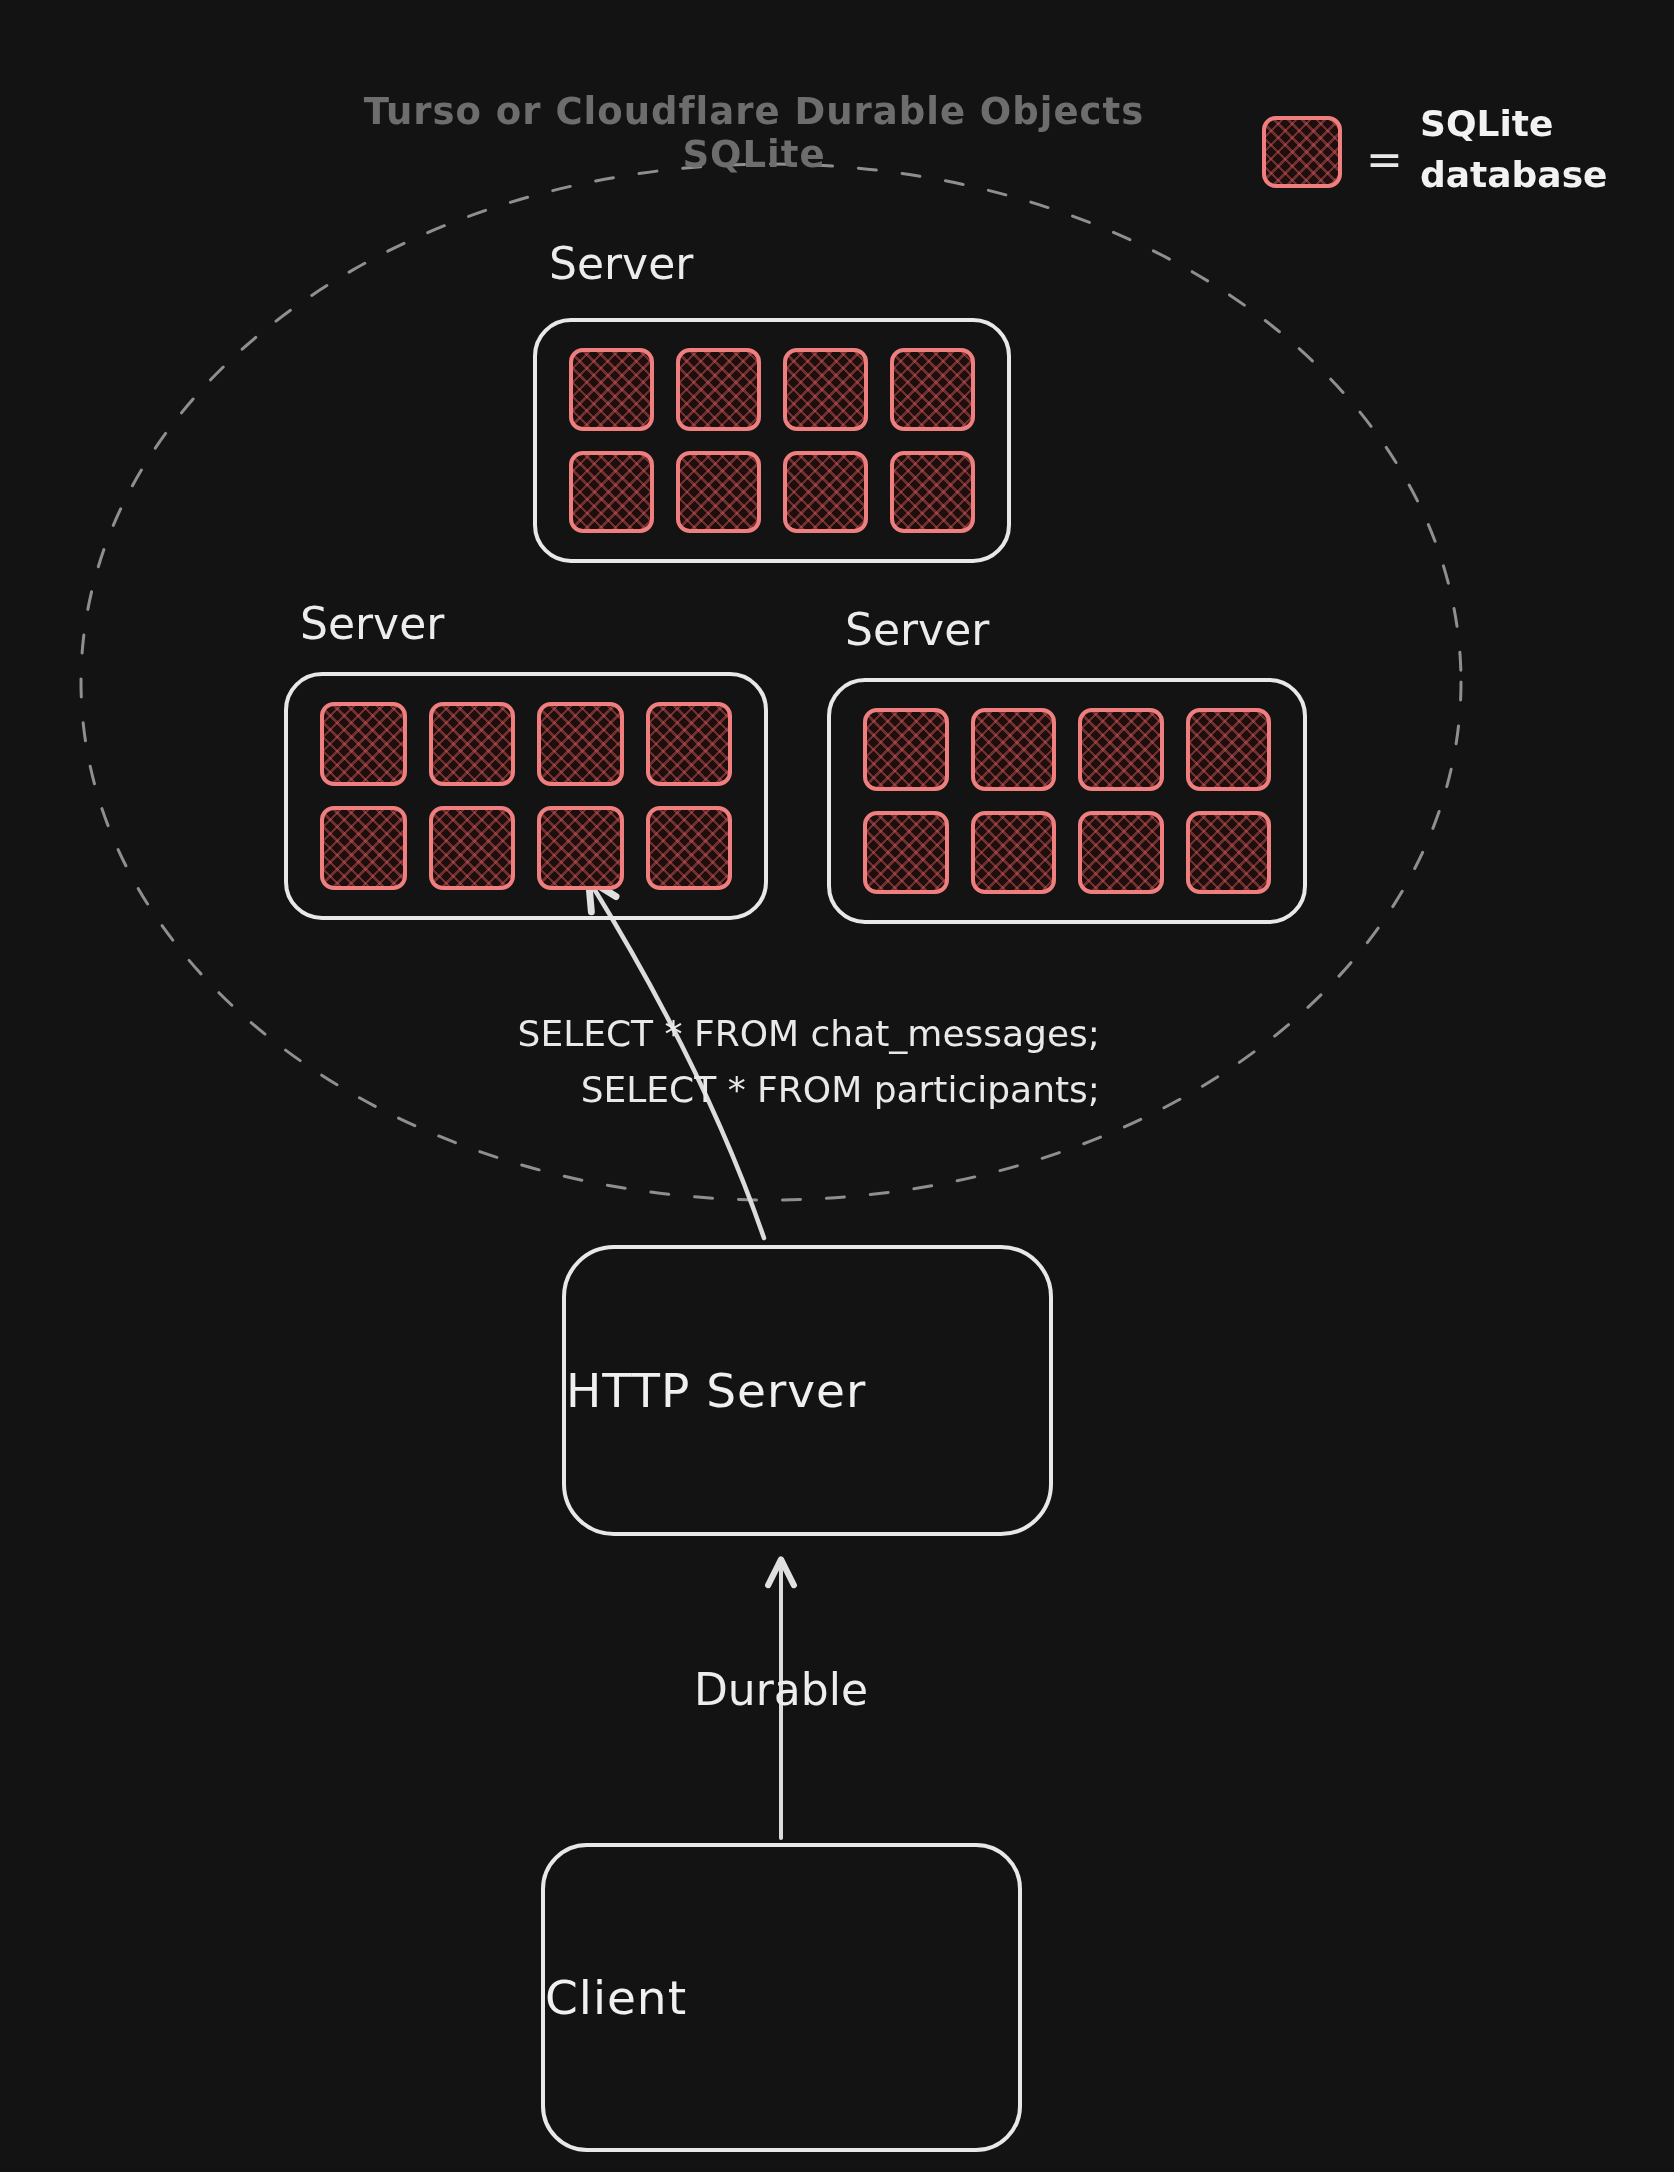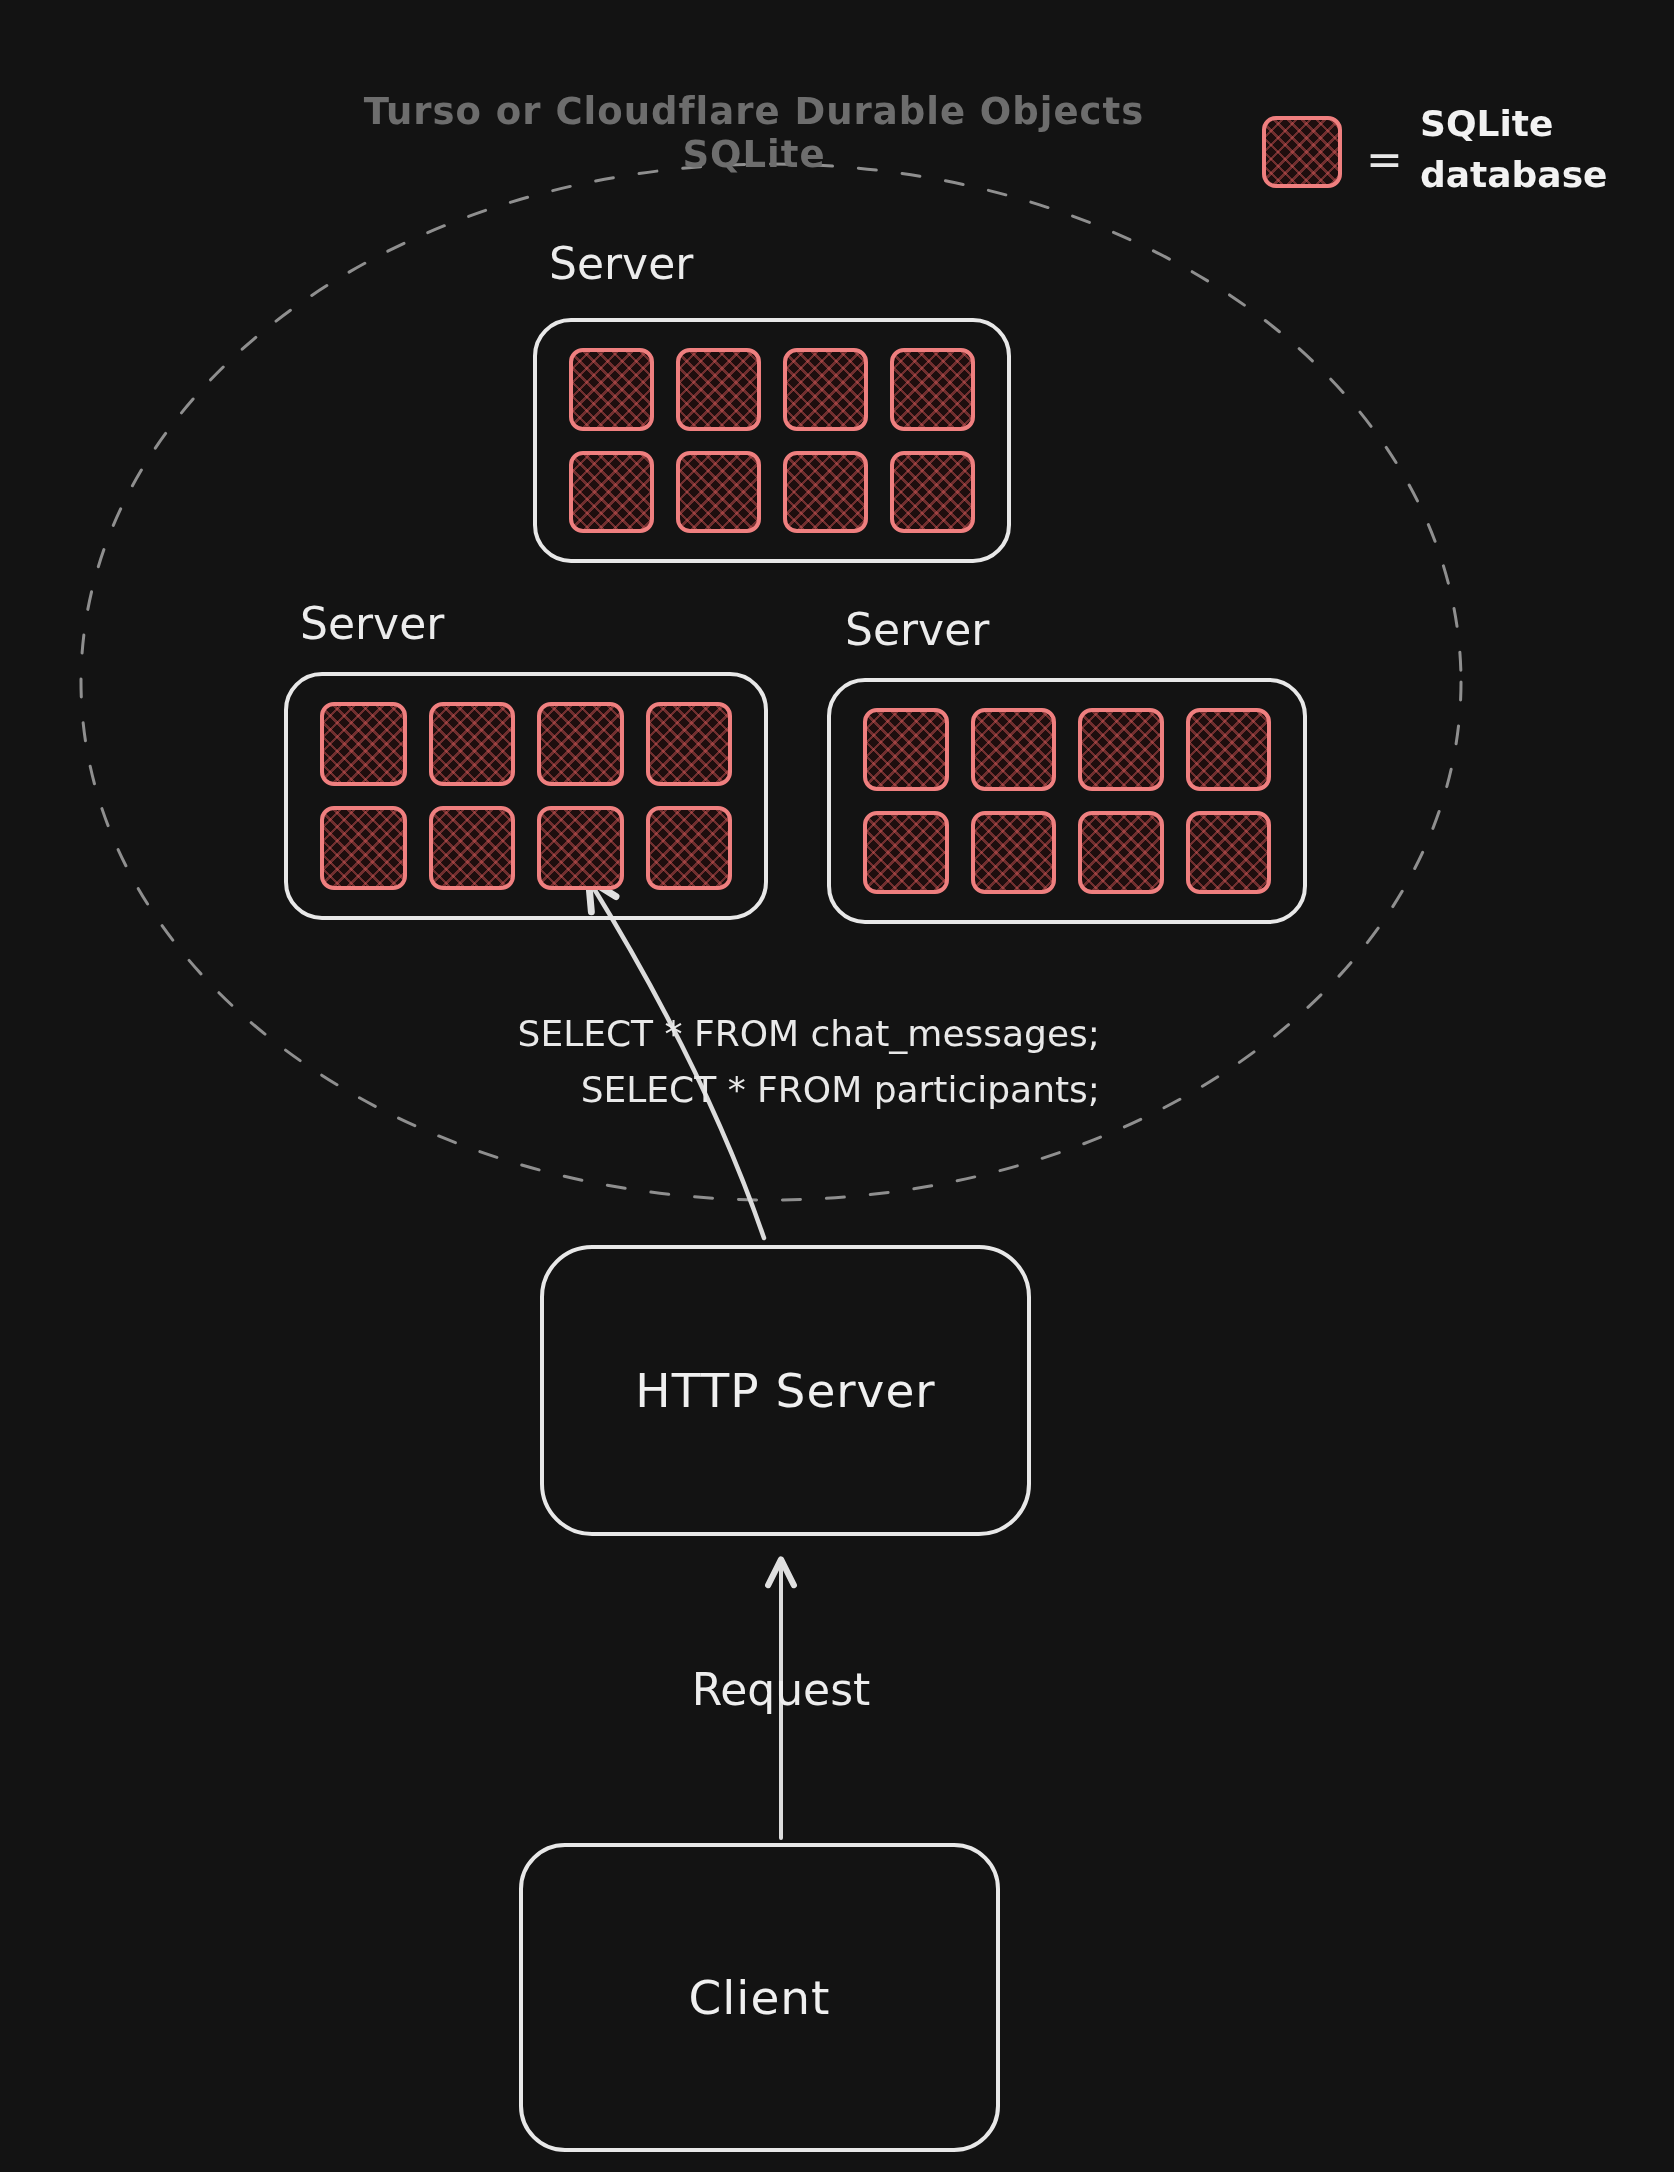--- a/index.html
+++ b/index.html
@@ -69,21 +69,22 @@
     position: absolute;
     box-sizing: border-box;
     border: 4px solid #e8e8e8;
     background: transparent;
   }
   .server-box { border-radius: 38px; }
   .big-node {
     border-radius: 52px;
     display: flex;
     align-items: center;
-    justify-content: center;
+    justify-content: flex-start;
+    margin-left: 22px;
   }
   .big-node .node-label {
     font-size: 47px;
     letter-spacing: 1px;
     color: #f0f0f0;
   }
   .server-label {
     position: absolute;
     font-size: 44px;
     color: #ececec;
@@ -182,19 +183,19 @@
 
   <div class="query-text">
     <div>SELECT * FROM chat_messages;</div>
     <div>SELECT * FROM participants;</div>
   </div>
 
   <div class="node big-node" style="left:540px; top:1245px; width:491px; height:291px;">
     <span class="node-label">HTTP Server</span>
   </div>
 
-  <div class="request-label">Request</div>
+  <div class="request-label">Durable</div>
 
   <div class="node big-node" style="left:519px; top:1843px; width:481px; height:309px; border-radius:46px;">
     <span class="node-label">Client</span>
   </div>
 
 </div>
 
 </body></html>

